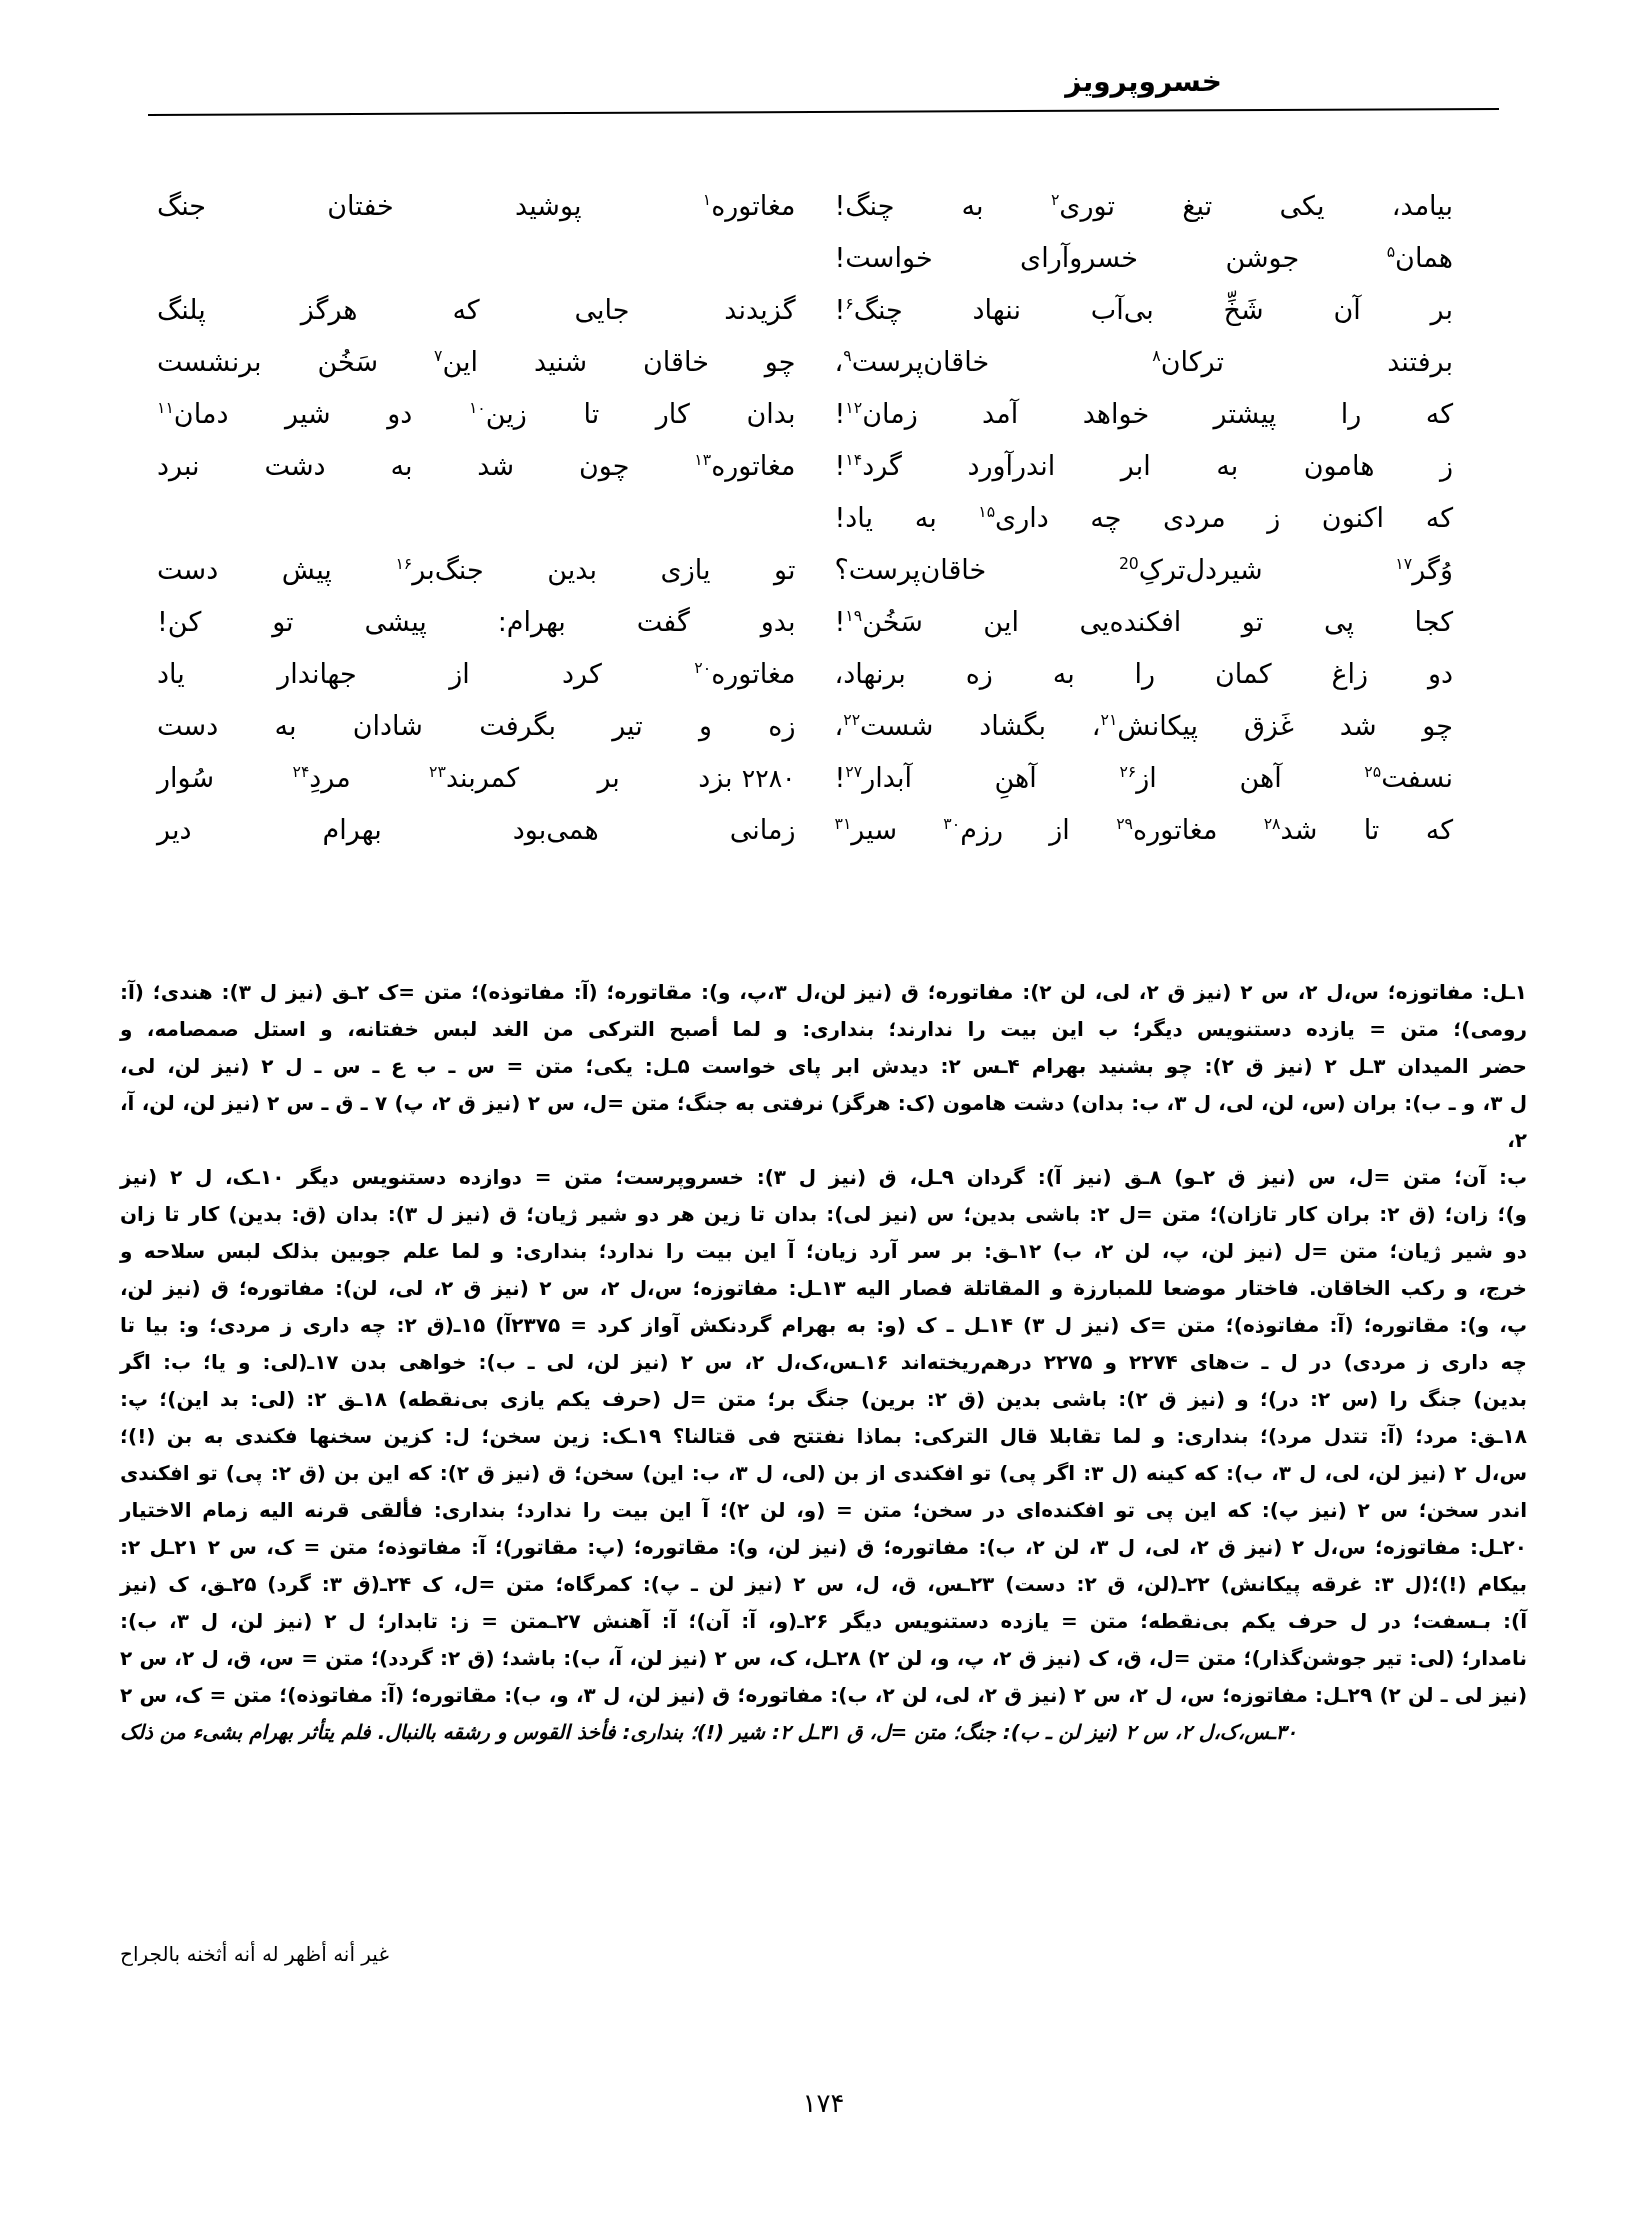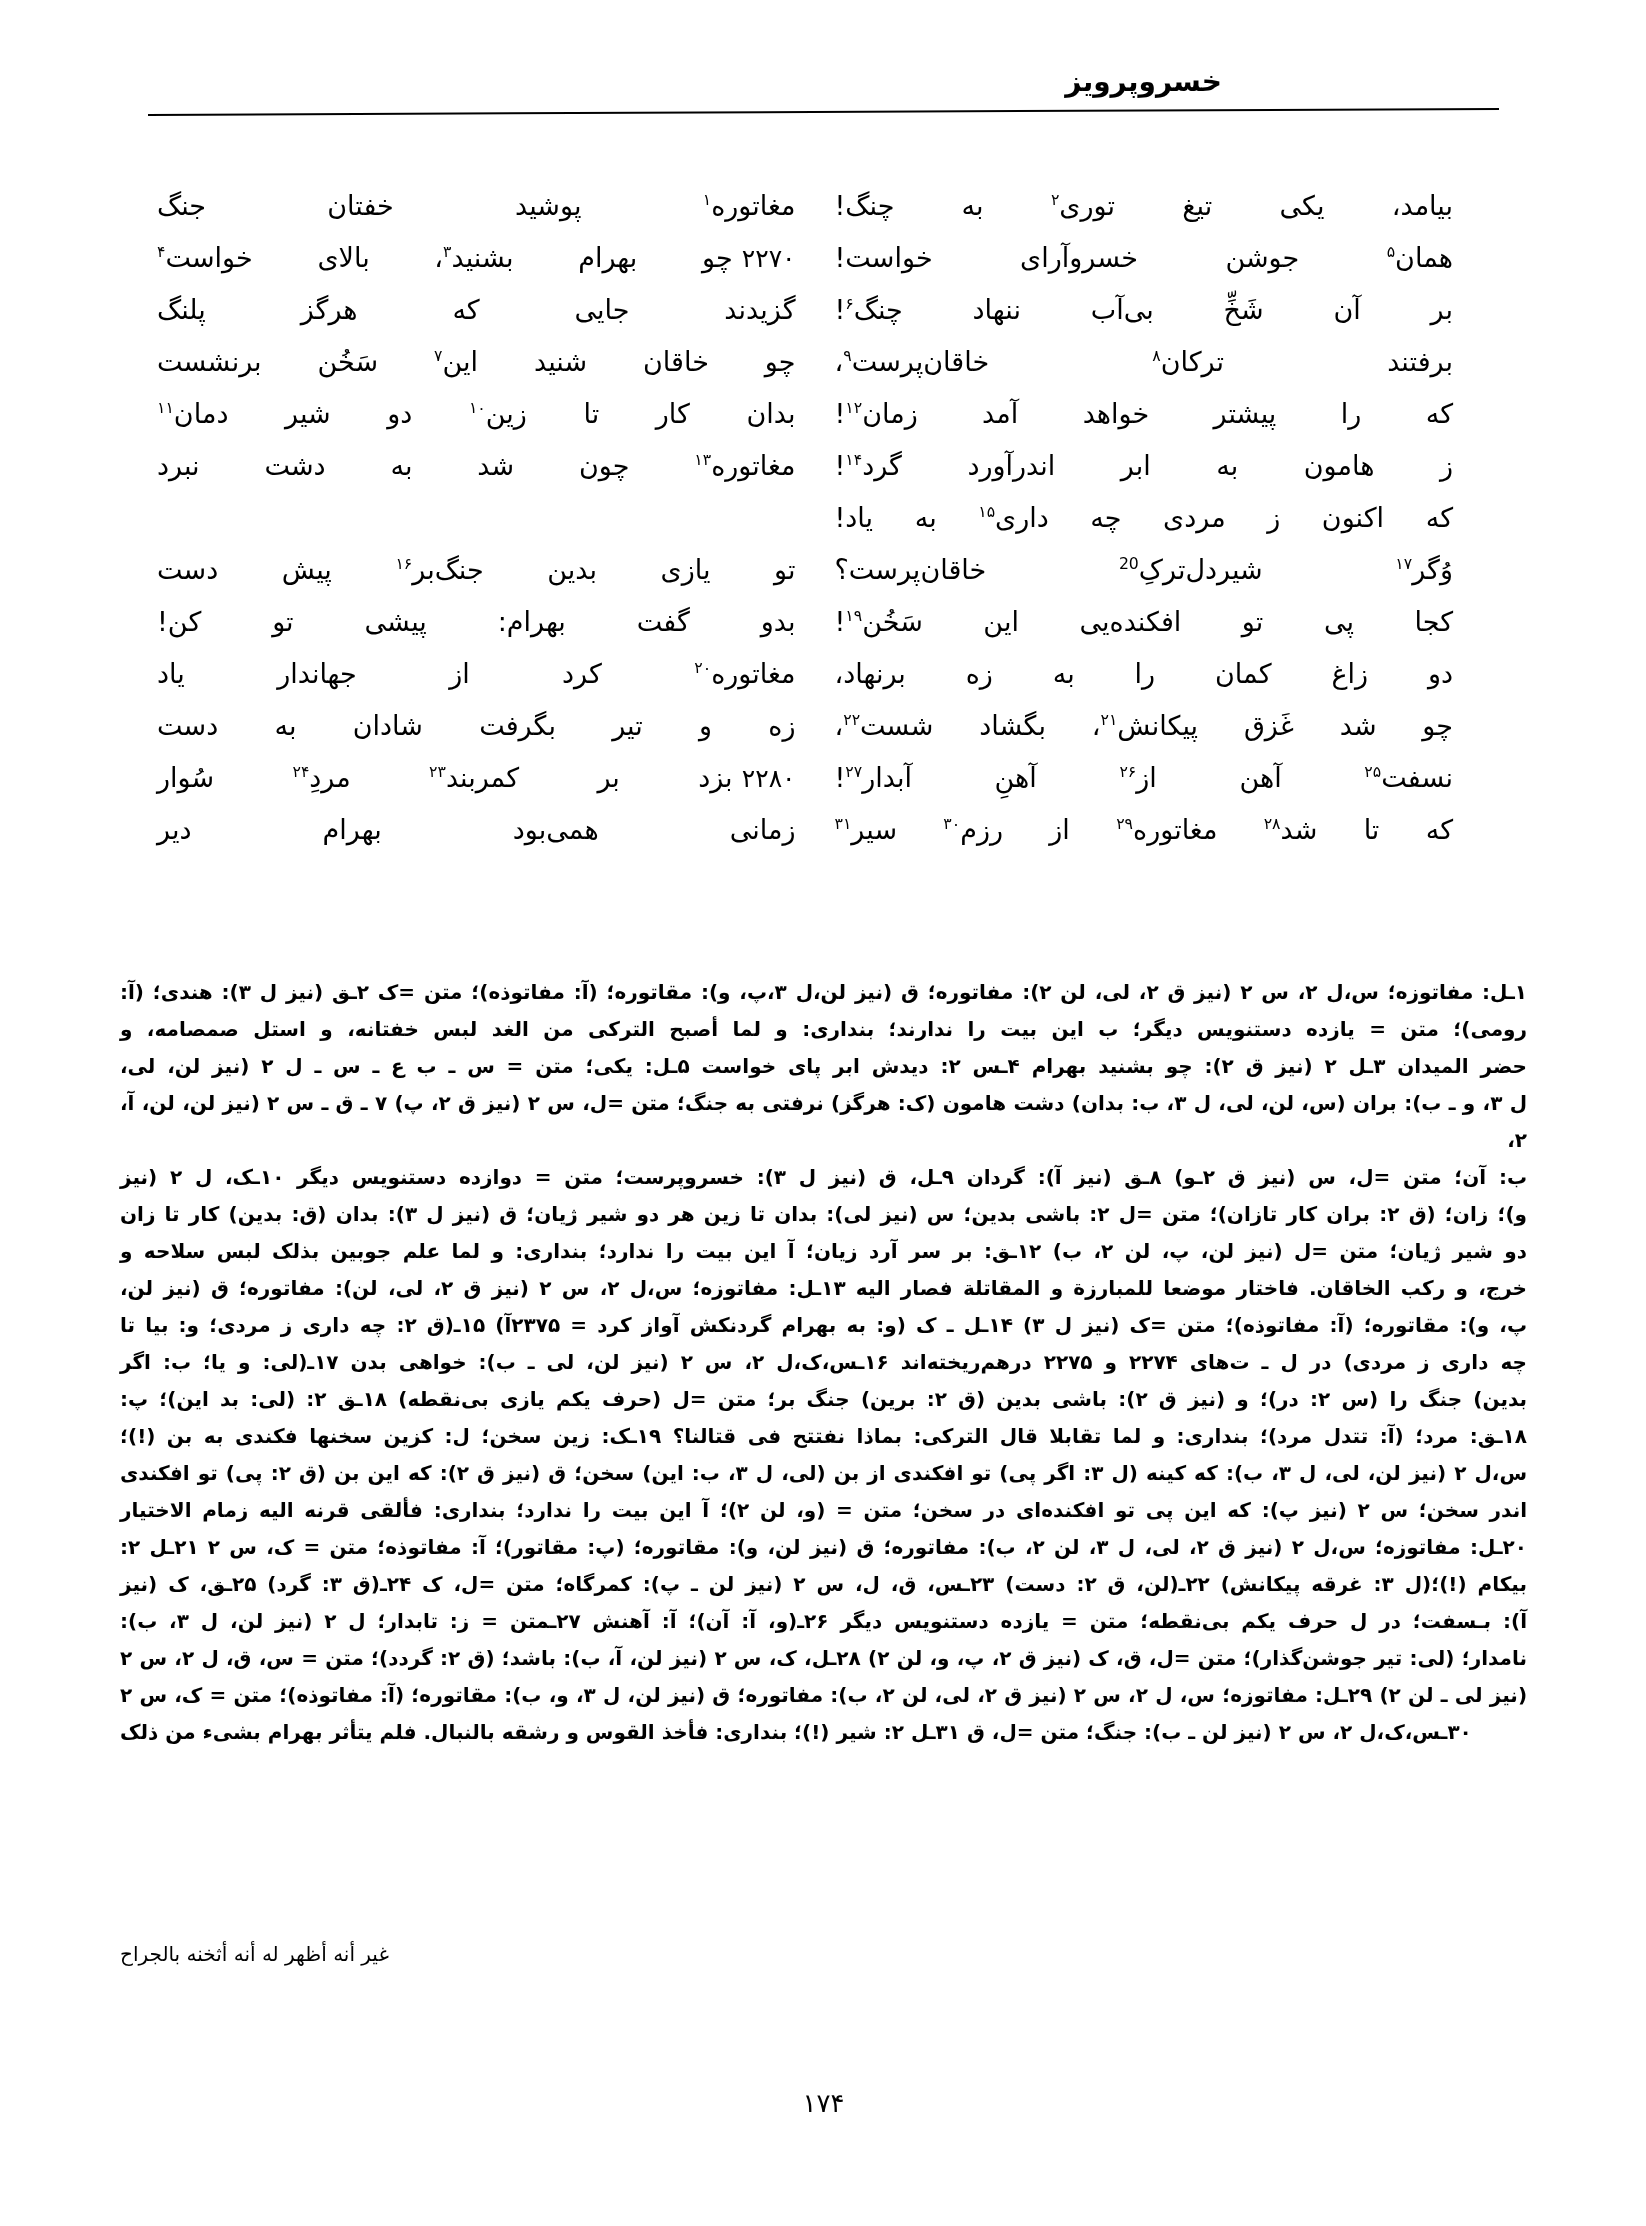--- a/index.html
+++ b/index.html
@@ -121,20 +121,21 @@
     font-weight: bold;
   }
   .apparatus p {
     margin: 0;
     text-align: justify;
     text-align-last: justify;
   }
   .apparatus p.last {
     text-align-last: left;
     direction: rtl;
+    font-style: italic;
   }
   .app-tail {
     position: absolute;
     top: 1936px;
     right: 120px;
     left: 120px;
     font-size: 20px;
     line-height: 37px;
     direction: rtl;
     text-align: left;
@@ -161,21 +162,20 @@
     <div class="header-rule"></div>
   </div>
 
   <div class="verse-block">
       <div class="verse-line">
         <div class="hemistich left"><span class="txt">بیامد، یکی تیغ توری<sup>۲</sup> به چنگ!</span></div>
         <div class="hemistich right"><span class="txt">مغاتوره<sup>۱</sup> پوشید خفتان جنگ</span></div>
       </div>
       <div class="verse-line">
         <div class="hemistich left"><span class="txt">همان<sup>۵</sup> جوشن خسروآرای خواست!</span></div>
-        <div class="hemistich right"><span class="txt"><span class="bnum">۲۲۷۰</span>چو بهرام بشنید<sup>۳</sup>، بالای خواست<sup>۴</sup></span></div>
       </div>
       <div class="verse-line">
         <div class="hemistich left"><span class="txt">بر آن شَخِّ بی‌آب ننهاد چنگ<sup>۶</sup>!</span></div>
         <div class="hemistich right"><span class="txt">گزیدند جایی که هرگز پلنگ</span></div>
       </div>
       <div class="verse-line">
         <div class="hemistich left"><span class="txt">برفتند ترکان<sup>۸</sup> خاقان‌پرست<sup>۹</sup>،</span></div>
         <div class="hemistich right"><span class="txt">چو خاقان شنید این<sup>۷</sup> سَخُن برنشست</span></div>
       </div>
       <div class="verse-line">

